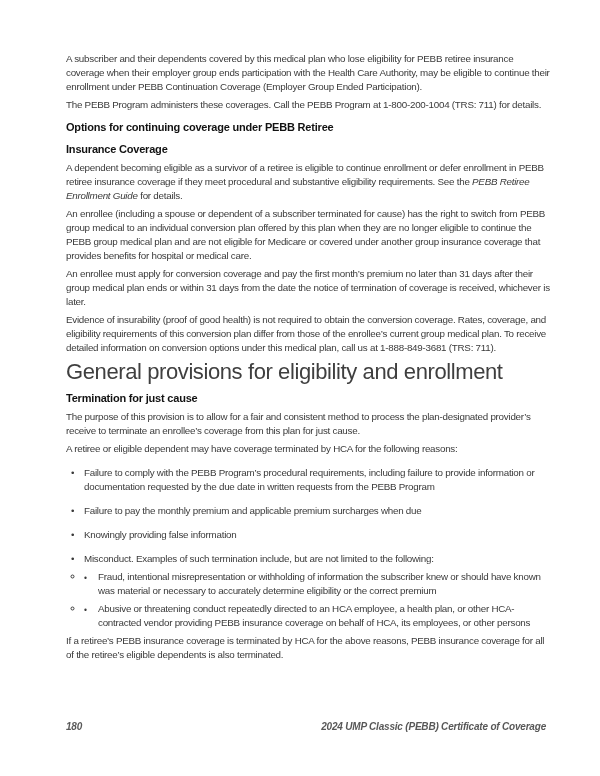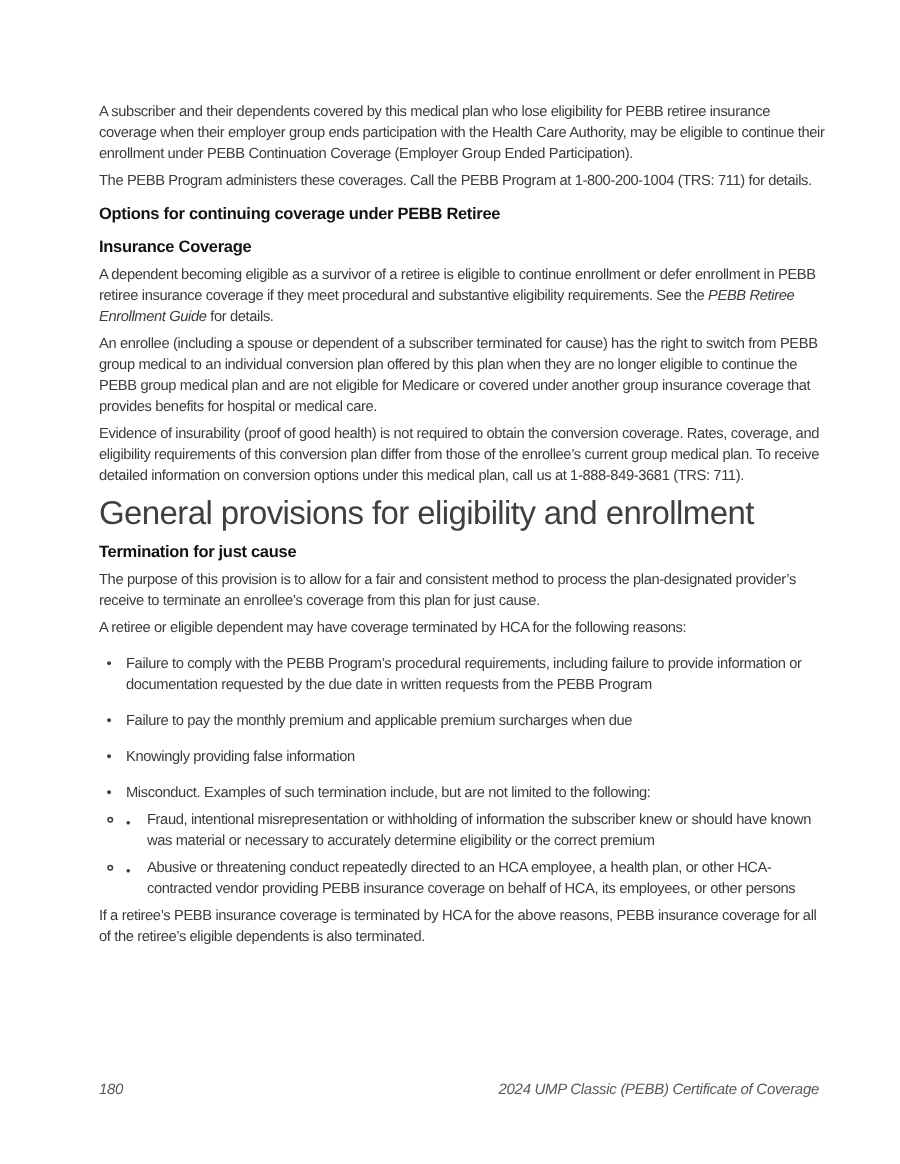--- a/index.html
+++ b/index.html
@@ -7,21 +7,21 @@
     position: relative;
     width: 600px;
     height: 776px;
     background: #ffffff;
     font-family: "Liberation Sans", sans-serif;
     overflow: hidden;
   }
   .content {
     position: absolute;
     left: 66px;
-    top: 68px;
+    top: 52px;
     width: 486px;
     color: #3a3a3a;
     font-size: 9.8px;
     line-height: 14px;
     letter-spacing: -0.25px;
   }
   .content p { margin: 0 0 4px 0; }
   .h-section {
     font-size: 11px;
     line-height: 22px;
@@ -72,38 +72,40 @@
     position: absolute;
     left: 66px;
     right: 54px;
     top: 721px;
     display: flex;
     justify-content: space-between;
     font-size: 10px;
     font-style: italic;
     color: #585858;
     letter-spacing: -0.2px;
+    font-weight: bold;
   }
 </style>
 </head>
 <body>
 
 <div class="page">
   <div class="content">
 
     <p>A subscriber and their dependents covered by this medical plan who lose eligibility for PEBB retiree insurance coverage when their employer group ends participation with the Health Care Authority, may be eligible to continue their enrollment under PEBB Continuation Coverage (Employer Group Ended Participation).</p>
     <p>The PEBB Program administers these coverages. Call the PEBB Program at 1-800-200-1004 (TRS: 711) for details.</p>
 
     <h1 class="h-section">Options for continuing coverage under PEBB Retiree
 Insurance Coverage</h1>
 
     <p><span>A dependent becoming eligible as a survivor of a retiree is eligible to continue enrollment or defer enrollment in PEBB retiree insurance coverage if they meet procedural and substantive eligibility requirements. See the </span><span class="italic">PEBB Retiree Enrollment Guide</span><span> for details.</span></p>
 
 
     <p>An enrollee (including a spouse or dependent of a subscriber terminated for cause) has the right to switch from PEBB group medical to an individual conversion plan offered by this plan when they are no longer eligible to continue the PEBB group medical plan and are not eligible for Medicare or covered under another group insurance coverage that provides benefits for hospital or medical care.</p>
+    <p>An enrollee must apply for conversion coverage and pay the first month’s premium no later than 31 days after their group medical plan ends or within 31 days from the date the notice of termination of coverage is received, whichever is later.</p>
     <p>Evidence of insurability (proof of good health) is not required to obtain the conversion coverage. Rates, coverage, and eligibility requirements of this conversion plan differ from those of the enrollee’s current group medical plan. To receive detailed information on conversion options under this medical plan, call us at 1-888-849-3681 (TRS: 711).</p>
 
     <h1 class="h-chapter">General provisions for eligibility and enrollment</h1>
 
     <h1 class="h-section">Termination for just cause</h1>
 
     <p>The purpose of this provision is to allow for a fair and consistent method to process the plan-designated provider’s receive to terminate an enrollee’s coverage from this plan for just cause.</p>
     <p>A retiree or eligible dependent may have coverage terminated by HCA for the following reasons:</p>
 
     <ul class="bullets">

